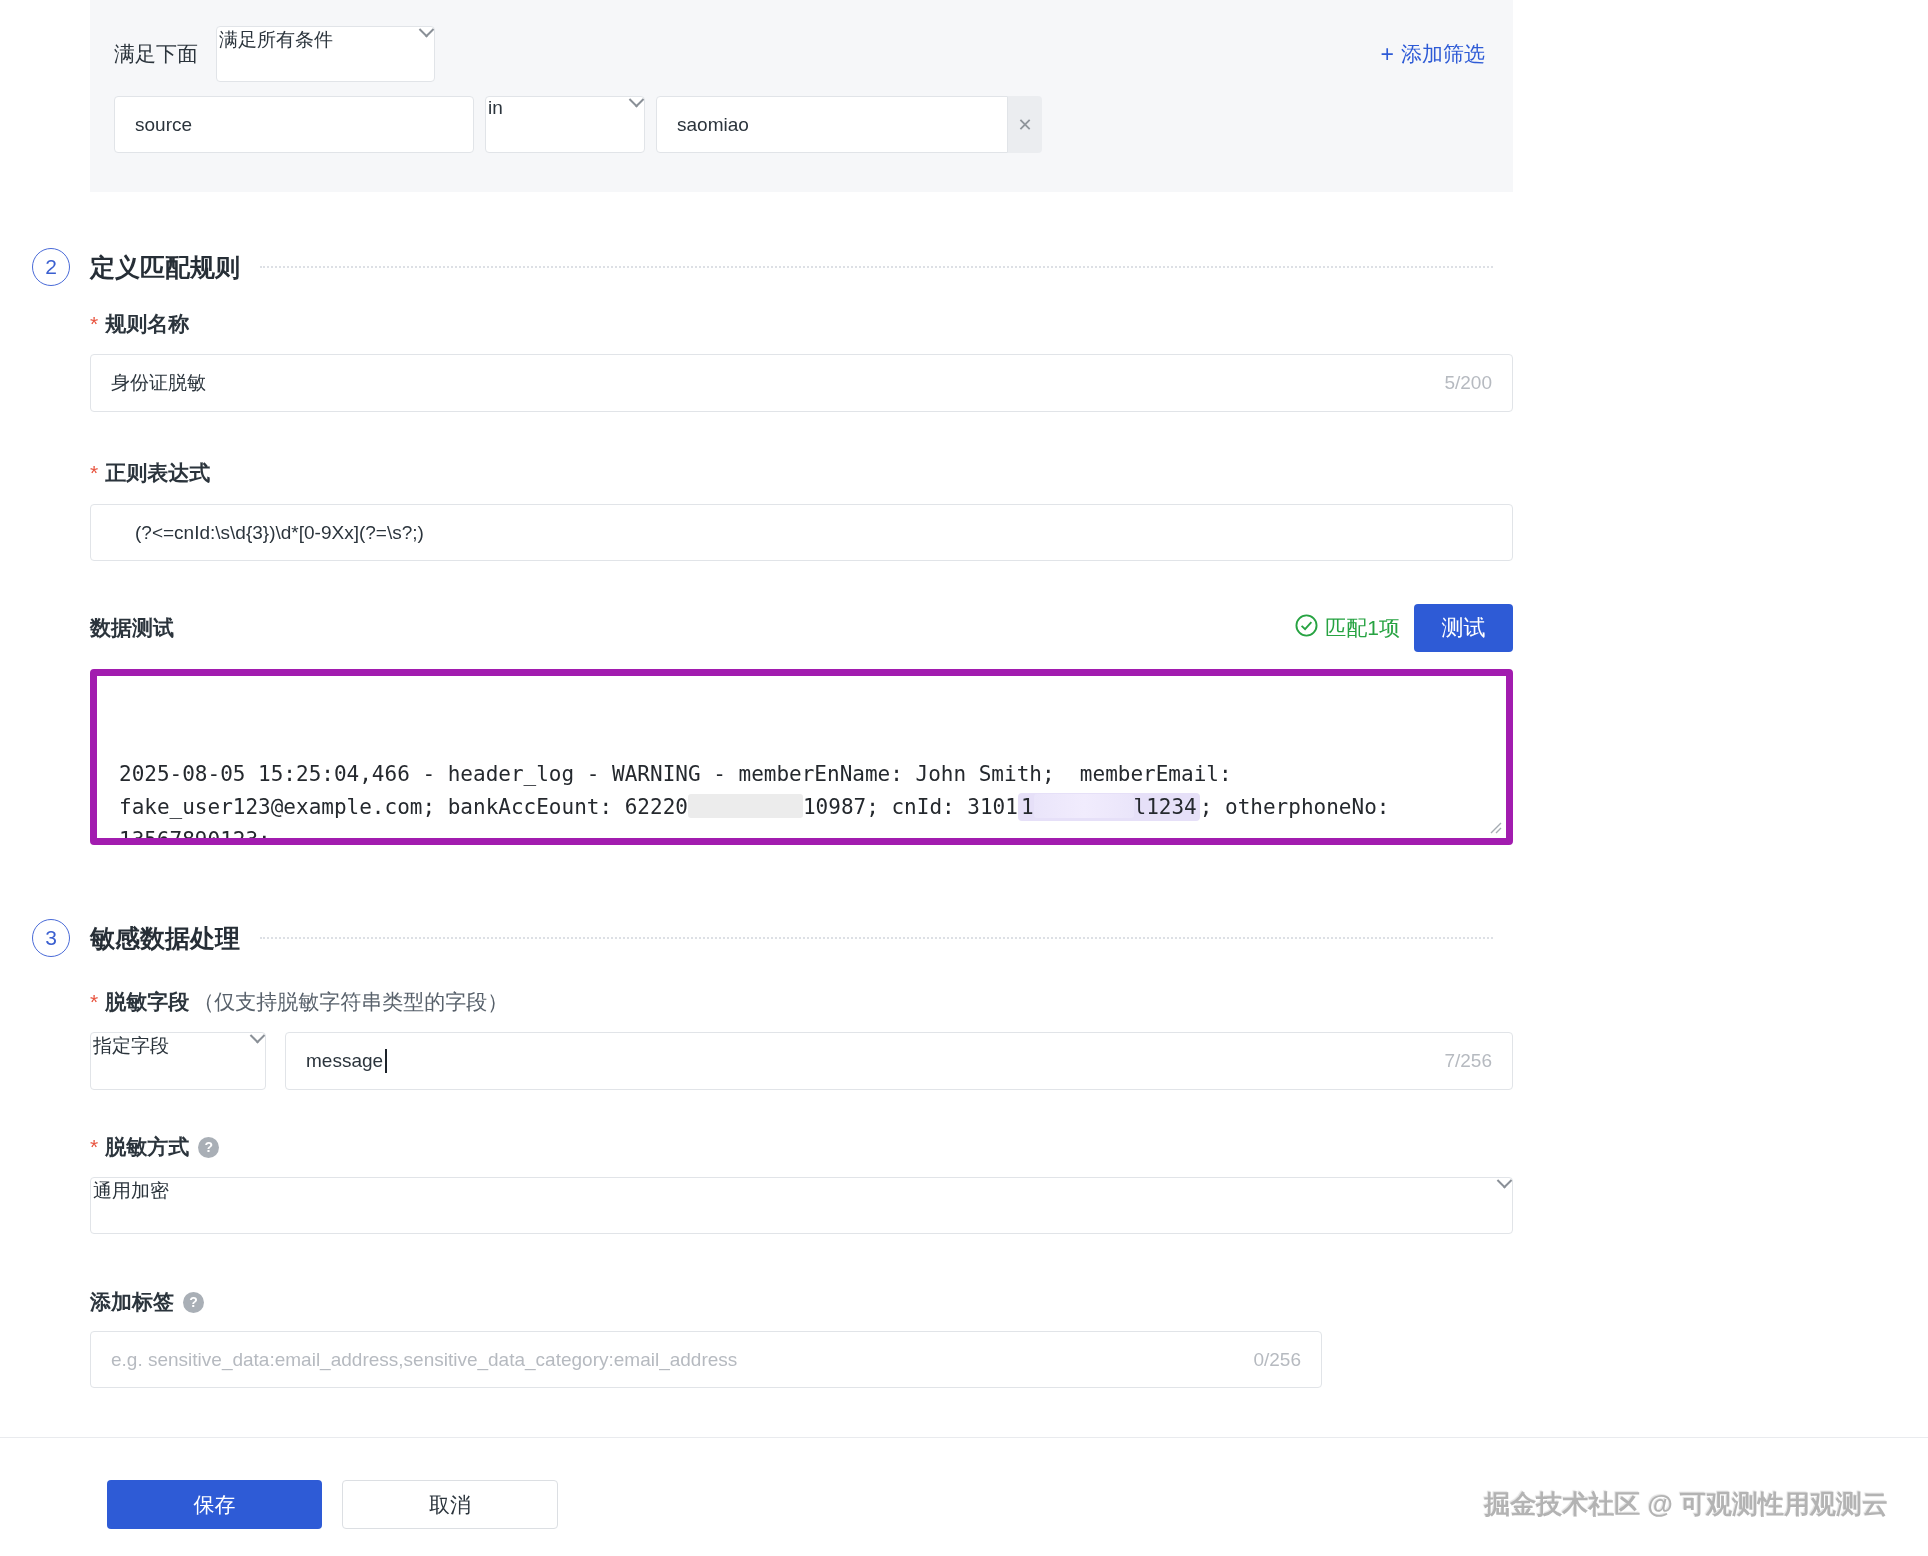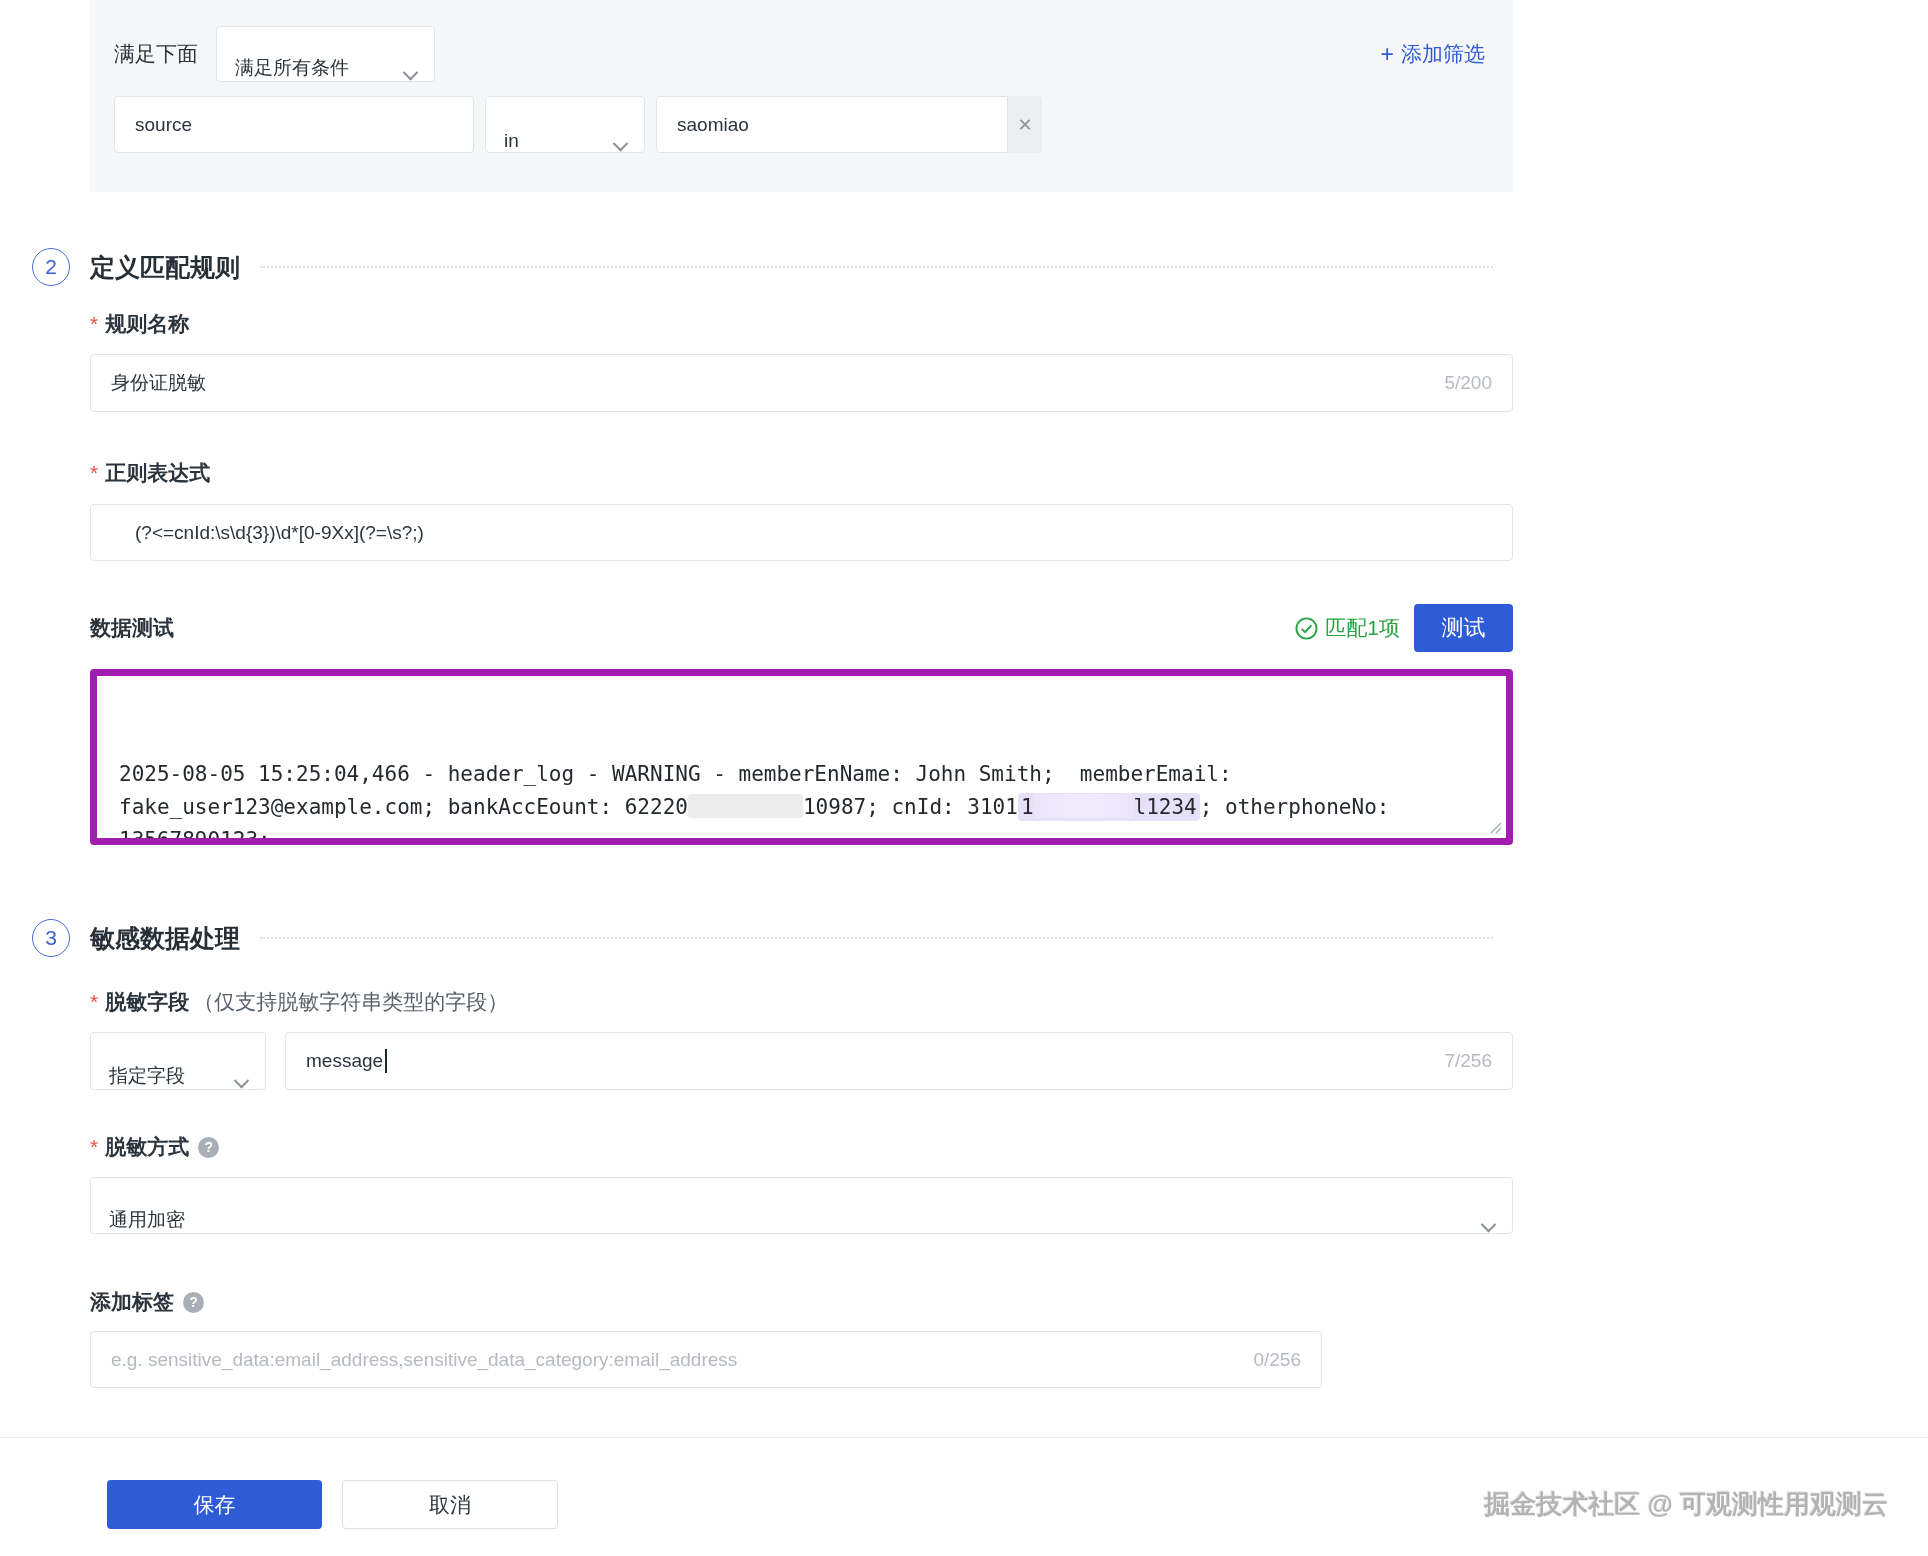--- a/index.html
+++ b/index.html
@@ -16,22 +16,22 @@
   
   .filter-panel {
     width:1423px; height:192px;
     background:#f6f7f9;
     padding:26px 28px 0 24px;
   }
   .fp-row1 { display:flex; align-items:center; height:56px; margin-bottom:14px; }
   .fp-label { font-size:21px; margin-right:18px; }
   .selectbox {
     background:#fff; border:1px solid #e1e4e8; border-radius:4px;
-    height:56px; display:flex; align-items:flex-end;
-    padding:0 18px; font-size:19px; cursor:pointer;
+    height:56px; display:flex; align-items:flex-start;
+    padding:0 2px; font-size:19px; cursor:pointer;
   }
   .sel-cond { width:219px; justify-content:space-between; }
   .add-filter {
     margin-left:auto; display:flex; align-items:center; gap:7px;
     color:#2e5bd6; font-size:21px; cursor:pointer;
   }
   .plus { font-size:23px; line-height:1; font-weight:400; }
   .fp-row2 { display:flex; align-items:stretch; height:57px; gap:11px; }
   .textbox {
     background:#fff; border:1px solid #e1e4e8; border-radius:4px;
@@ -84,21 +84,21 @@
     width:21px; height:21px; border-radius:50%; background:#a9afb6;
     color:#fff; font-size:14px; font-weight:700;
     display:flex; align-items:center; justify-content:center;
     margin-left:9px; cursor:pointer;
   }
 
   
   .datatest-row { margin-top:43px; height:48px; margin-bottom:17px; display:flex; align-items:center; }
   .dt-label { font-size:21px; font-weight:600; }
   .dt-right { margin-left:auto; display:flex; align-items:center; gap:14px; }
-  .match-badge { display:flex; align-items:center; gap:7px; color:#27a342; font-size:21px; }
+  .match-badge { display:flex; gap:7px; color:#27a342; font-size:21px; }
   .btn-test {
     width:99px; height:48px; background:#2e5bd6; color:#fff; border:none;
     border-radius:4px; font-size:22px; cursor:pointer;
     font-family:inherit;
   }
   .logarea {
     width:1423px; height:176px; border:7px solid #a21caf; border-radius:4px;
     padding:16px 22px; position:relative;
     font-family:"DejaVu Sans Mono","Liberation Mono",monospace;
     font-size:21px; line-height:33px; color:#25292e;

